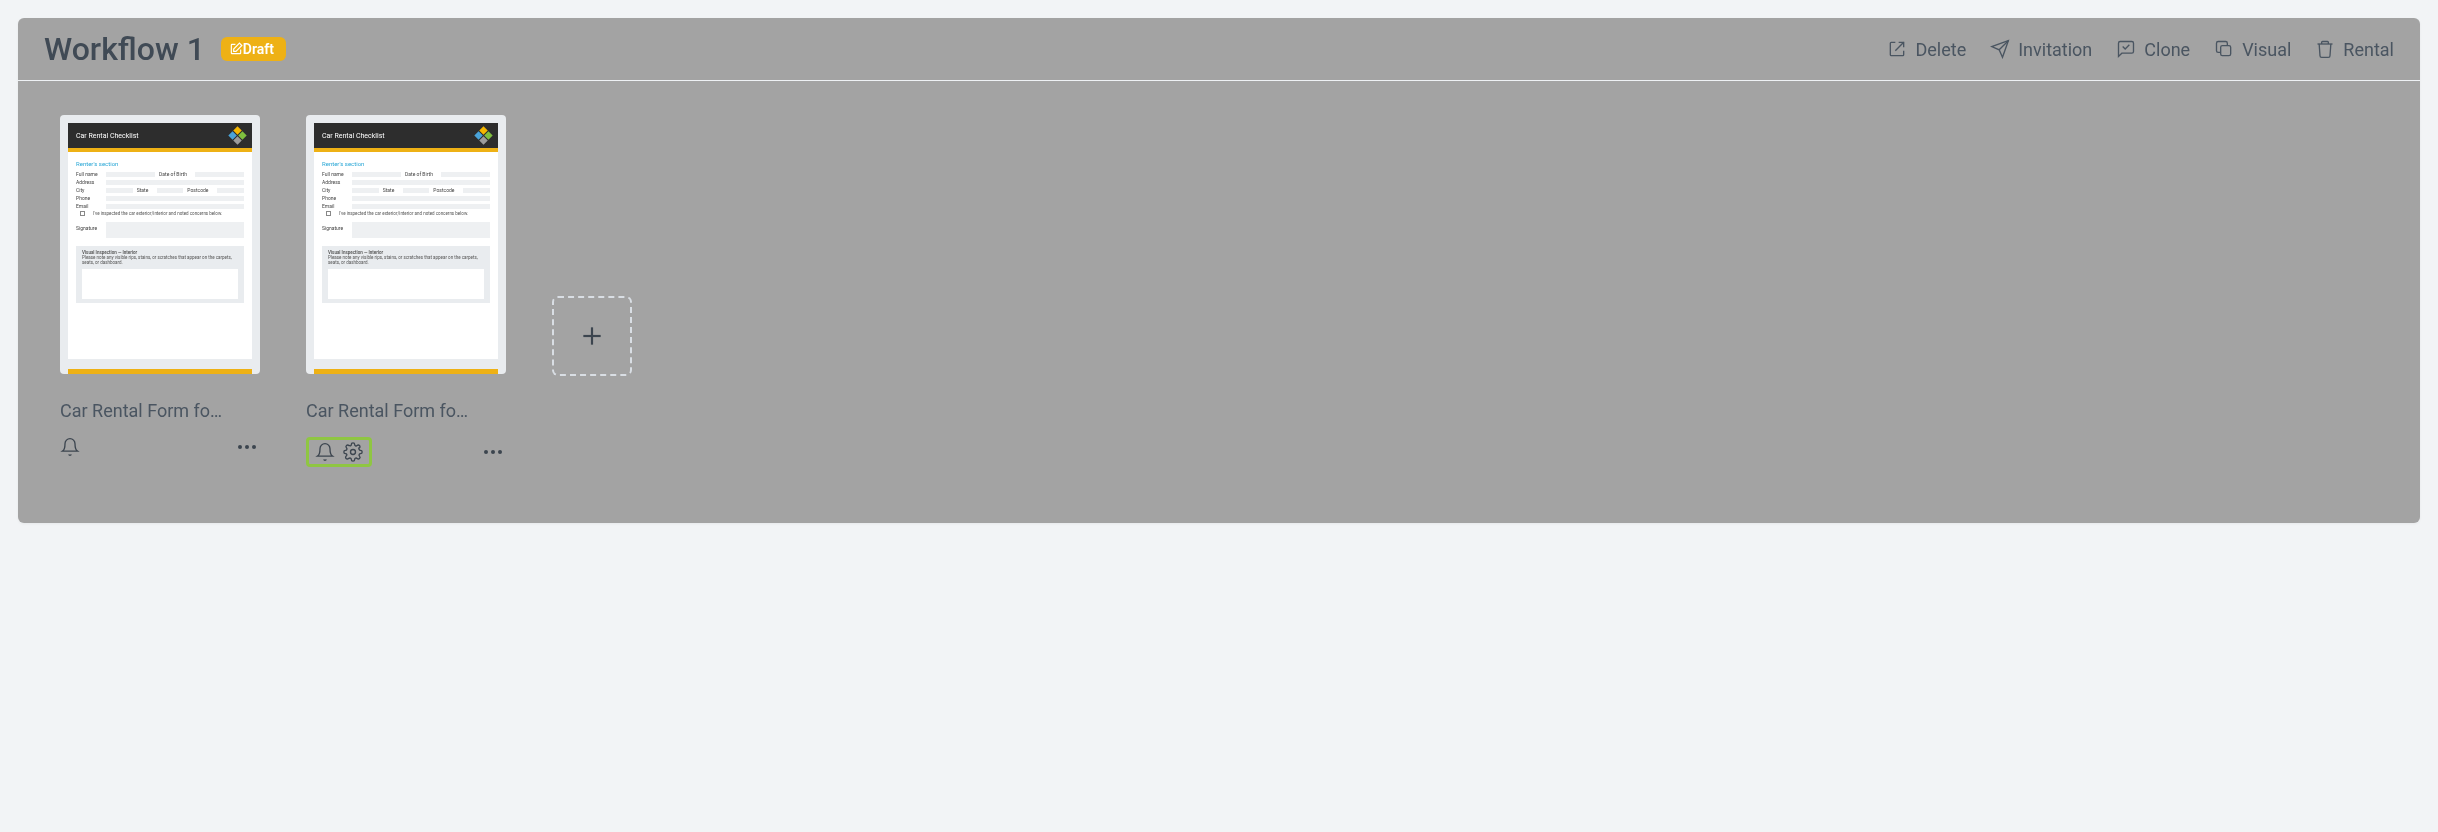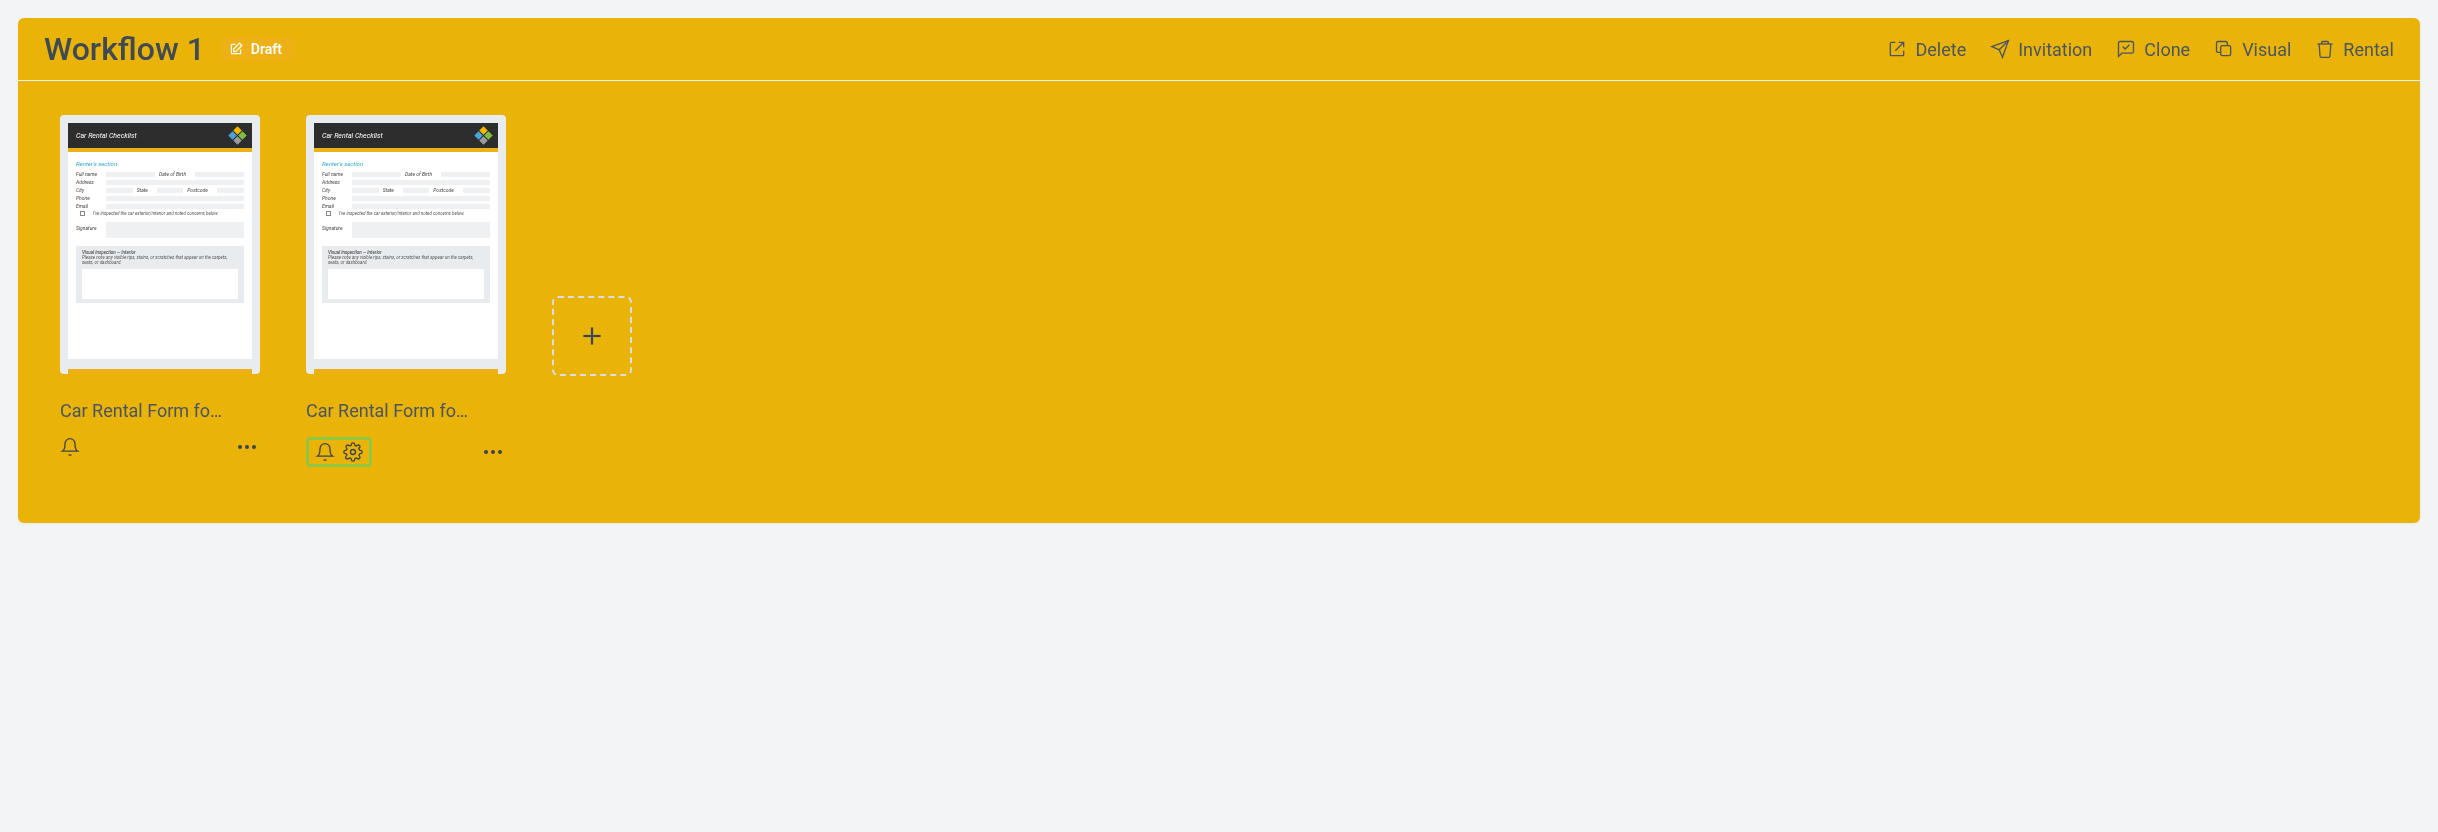--- a/index.html
+++ b/index.html
@@ -1,34 +1,34 @@
 <!DOCTYPE html>
 <html><head>
 <meta charset="utf-8">
 <style>
   :root { --grey-page:#f2f4f6; --grey-text:#3f4a56; --grey-muted:#6b7684; --grey-light:#d9dee4; --accent:#eeb115; }
   * { box-sizing:border-box; }
   body { margin:0; background:var(--grey-page); font-family:-apple-system,BlinkMacSystemFont,"Segoe UI",Roboto,Helvetica,Arial,sans-serif; color:var(--grey-text); }
 
-  .panel { background:#eab308; border-radius:6px; margin:18px; box-shadow:0 1px 3px rgba(0,0,0,0.05); }
+  .panel { background:#a3a3a3; border-radius:6px; margin:18px; box-shadow:0 1px 3px rgba(0,0,0,0.05); }
 
   .header { display:flex; align-items:center; justify-content:space-between; padding:12px 26px; border-bottom:1px solid #eef1f4; }
   .title-wrap { display:flex; align-items:center; gap:16px; }
   .title { font-size:32px; font-weight:500; color:#404a55; }
-  .badge { background:var(--accent); color:#fff; font-size:14px; font-weight:600; padding:4px 12px 4px 8px; border-radius:6px; display:flex; align-items:center; gap:8px; }
+  .badge { background:var(--accent); color:#fff; font-size:14px; font-weight:600; padding:4px 12px 4px 8px; border-radius:6px; display:flex; align-items:center; gap:0; }
   .badge svg { width:14px; height:14px; stroke:#fff; }
   .actions { display:flex; gap:24px; }
   .action { display:flex; align-items:center; gap:8px; font-size:18px; color:#4a5561; cursor:pointer; }
   .action svg { width:20px; height:20px; stroke:#4a5561; fill:none; stroke-width:1.6; }
 
   .body { padding:34px 42px 56px; display:flex; gap:46px; }
 
   .card { width:200px; display:flex; flex-direction:column; }
   .thumb { background:#e9ecef; border-radius:4px; padding:8px 8px 0 8px; }
-  .doc { background:#fff; height:236px; overflow:hidden; font-size:5px; color:#444;font-style:italic; }
+  .doc { background:#fff; height:236px; overflow:hidden; font-size:5px; color:#444; }
   .doc-top { background:#2d2d2d; color:#fff; display:flex; justify-content:space-between; align-items:center; padding:6px 8px; font-size:7px; }
   .logo { display:grid; grid-template-columns:6px 6px; grid-template-rows:6px 6px; gap:1px; transform:rotate(45deg); }
   .logo span:nth-child(1){background:#f5b700;} .logo span:nth-child(2){background:#7fbf3f;} .logo span:nth-child(3){background:#4aa3d8;} .logo span:nth-child(4){background:#9c9c9c;}
   .ybar { height:4px; background:var(--accent); }
   .doc-body { padding:4px 8px; }
   .sec { color:#2aa7d6; font-size:6px; margin:4px 0 4px; }
   .row { display:flex; gap:4px; margin:2px 0; align-items:center; }
   .lbl { font-size:5px; color:#444; width:26px; }
   .fld { flex:1; height:5px; background:#eef0f2; }
   .sm { width:28px; }

